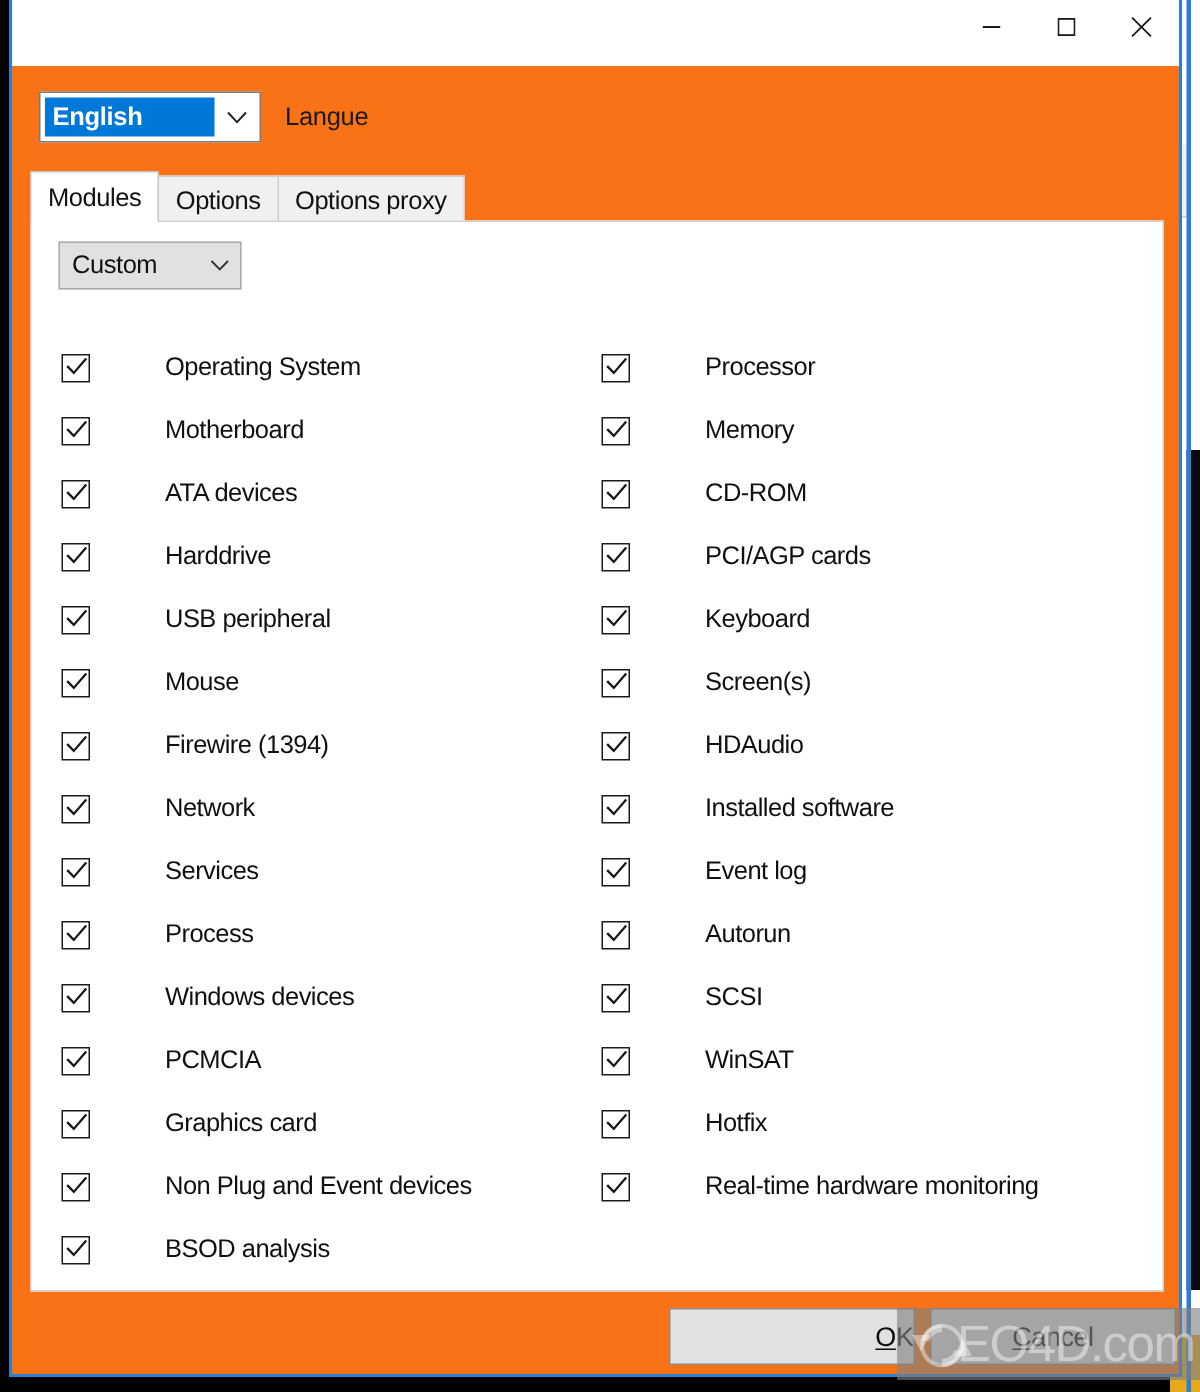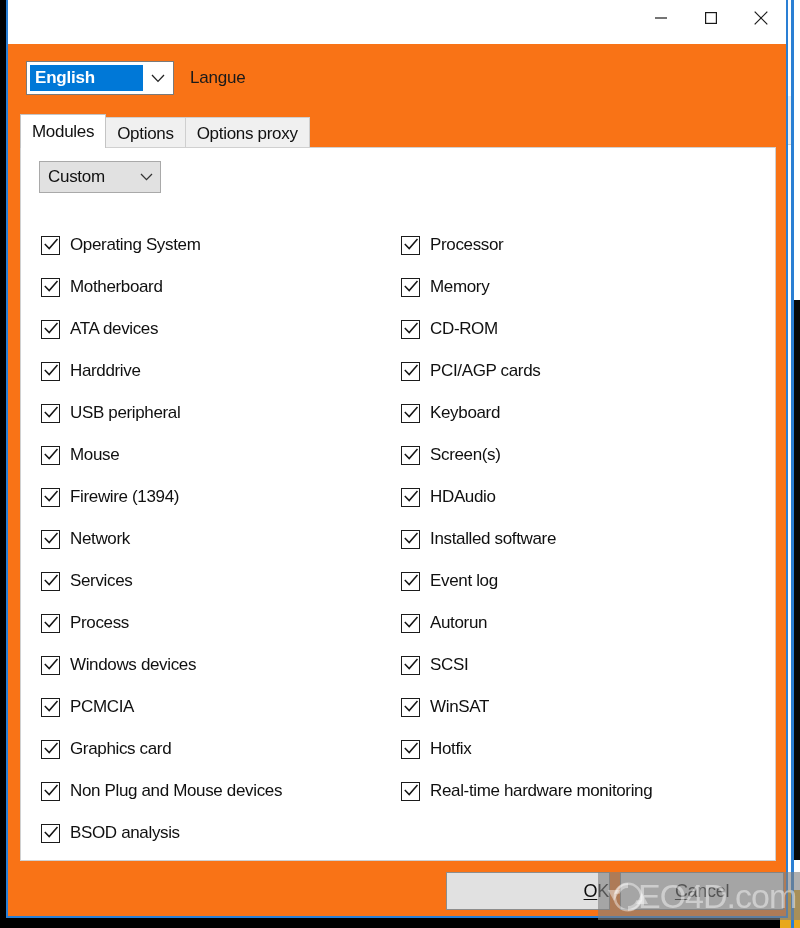--- a/index.html
+++ b/index.html
@@ -238,20 +238,21 @@
     flex-direction: column;
   }
   .cb-col.left  { width: 376px; padding-left: 20px; box-sizing: border-box; }
   .cb-col.right { width: 380px; padding-left: 5px;  box-sizing: border-box; }
 
   .cb-item {
     height: 42px;
     display: flex;
     align-items: center;
     cursor: default;
+    gap: 40px;
   }
   .cb-box {
     width: 19px;
     height: 19px;
     min-width: 19px;
     border: 1.6px solid #1b1b1b;
     background: #ffffff;
     box-sizing: border-box;
     position: relative;
     margin-right: 10px;
@@ -498,21 +499,21 @@
                 </svg>
               </span>
               <span class="cb-label">Graphics card</span>
             </div>
             <div class="cb-item">
               <span class="cb-box">
                 <svg width="16" height="16" viewBox="0 0 16 16">
                   <polyline points="2.3,7.6 6.2,11.6 14,2.6" fill="none" stroke="#151515" stroke-width="1.5" stroke-linecap="square" stroke-linejoin="miter"></polyline>
                 </svg>
               </span>
-              <span class="cb-label">Non Plug and Mouse devices</span>
+              <span class="cb-label">Non Plug and Event devices</span>
             </div>
             <div class="cb-item">
               <span class="cb-box">
                 <svg width="16" height="16" viewBox="0 0 16 16">
                   <polyline points="2.3,7.6 6.2,11.6 14,2.6" fill="none" stroke="#151515" stroke-width="1.5" stroke-linecap="square" stroke-linejoin="miter"></polyline>
                 </svg>
               </span>
               <span class="cb-label">BSOD analysis</span>
             </div>
           </div>

